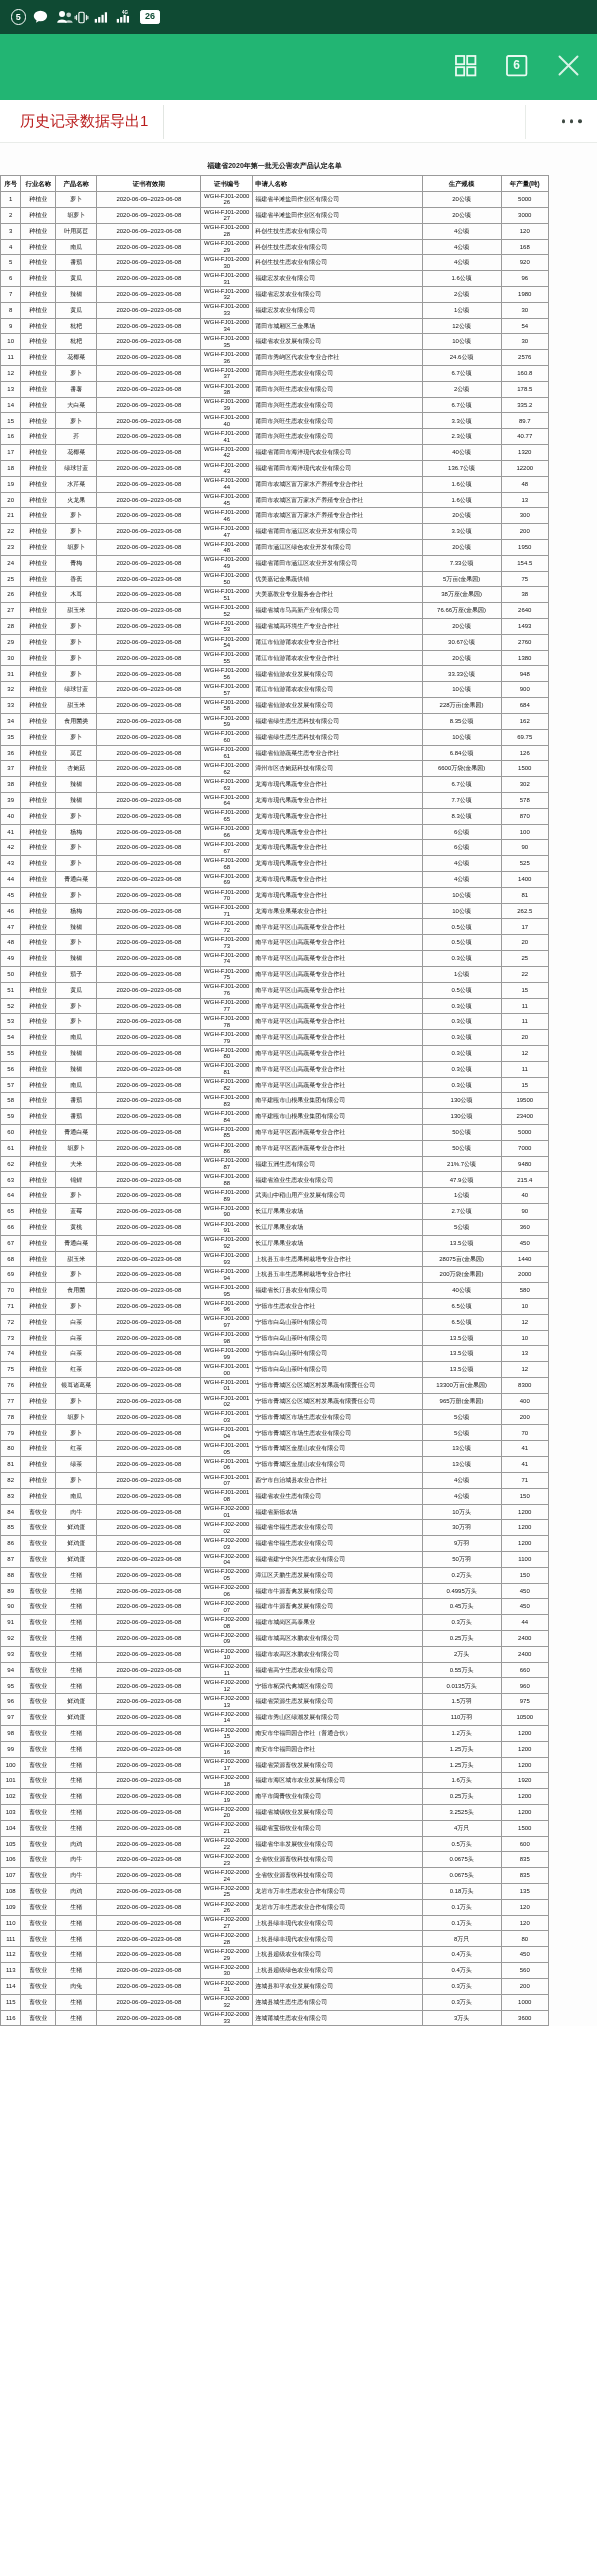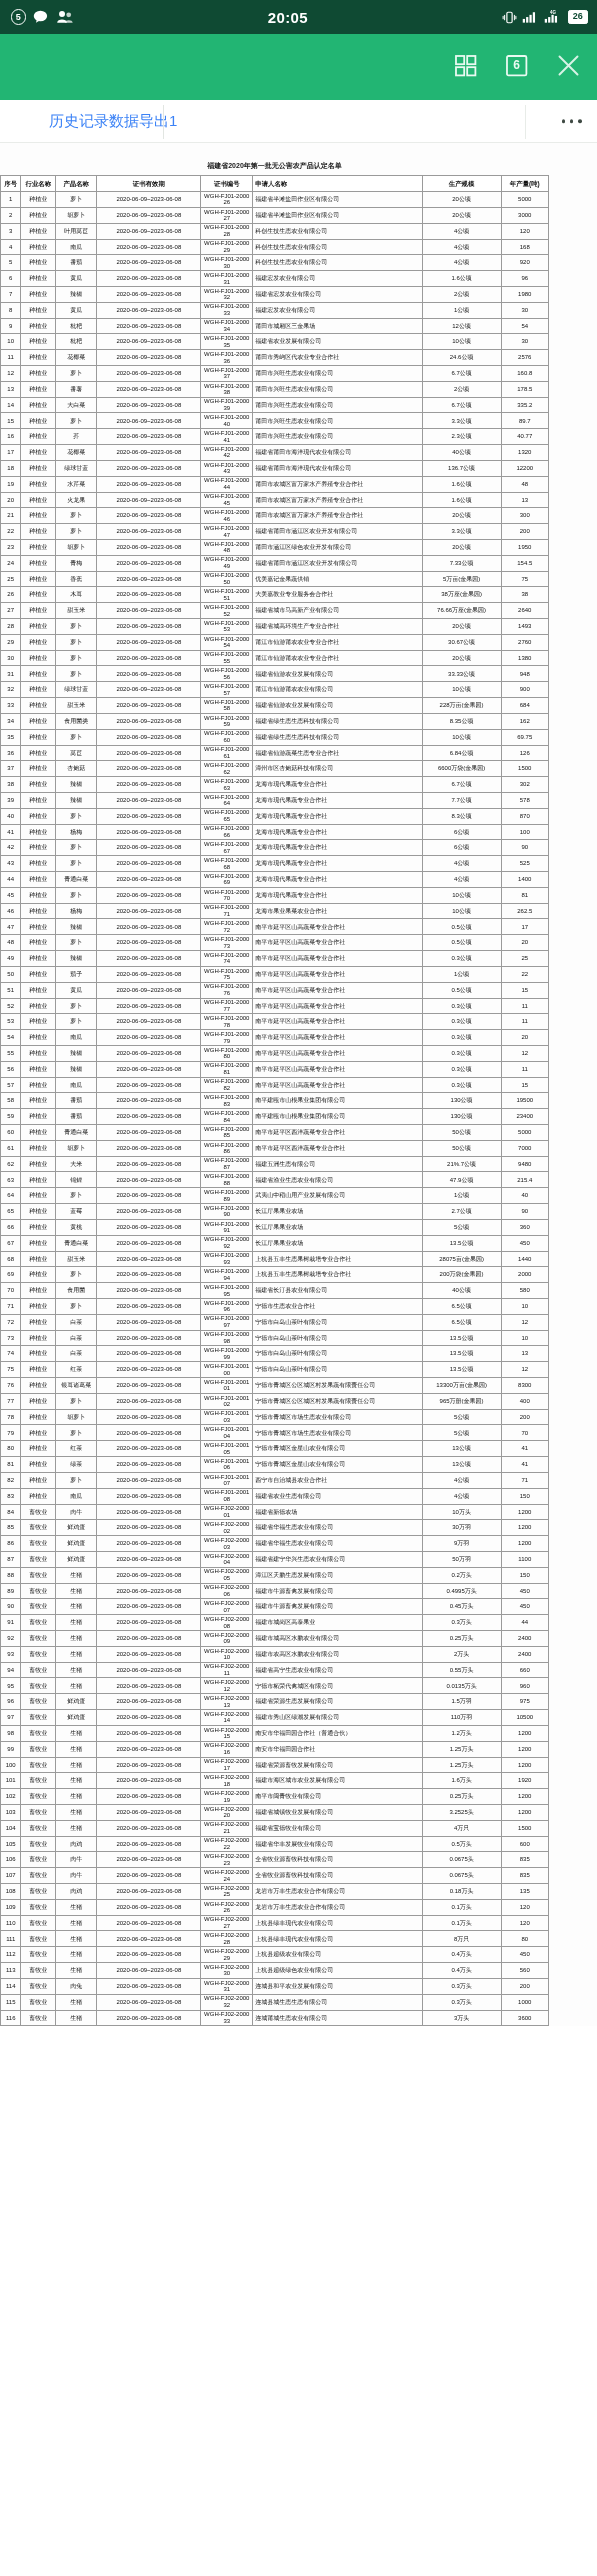--- a/index.html
+++ b/index.html
@@ -63,25 +63,24 @@
   
   .titlebar {
     height: 43px;
     background: #ffffff;
     border-bottom: 0.7px solid #e9ece9;
     display: flex;
     align-items: center;
     position: relative;
   }
   .titlebar .doc-title {
-    color: #3b82f6;
+    color: #b91c1c;
     font-size: 15px;
-    padding-left: 5px;
+    padding-left: 20px;
     white-space: nowrap;
-    margin-left: 44px;
   }
   .tab-divider {
     position: absolute;
     left: 163px; top: 4.5px;
     width: 0.7px; height: 34px;
     background: #e2e6e2;
   }
   .tab-divider-2 {
     position: absolute;
     left: 525px; top: 4.5px;
@@ -169,21 +168,20 @@
     <span class="ico">
       <svg width="18" height="13.4" viewBox="0 0 24 18">
         <circle cx="8" cy="5.5" r="4" fill="#fff"></circle>
         <path d="M1.5 17 C1.5 11.5 14.5 11.5 14.5 17 Z" fill="#fff"></path>
         <circle cx="17" cy="6.5" r="3.2" fill="#fff" opacity=".75"></circle>
         <path d="M11.8 17 C11.8 12.6 22.3 12.6 22.3 17 Z" fill="#fff" opacity=".75"></path>
       </svg>
     </span>
   </div>
 
-  <div class="sb-center">20:05</div>
 
   <div class="sb-right">
     <span class="ico">
       <svg width="15" height="15" viewBox="0 0 20 20">
         <rect x="6.5" y="3" width="7" height="14" rx="1.6" fill="none" stroke="#fff" stroke-width="1.6"></rect>
         <path d="M3.5 7 v6 M1.5 8.5 v3 M16.5 7 v6 M18.5 8.5 v3" stroke="#fff" stroke-width="1.4" stroke-linecap="round"></path>
       </svg>
     </span>
     <span class="ico">
       <svg width="16.4" height="13.4" viewBox="0 0 22 18">

